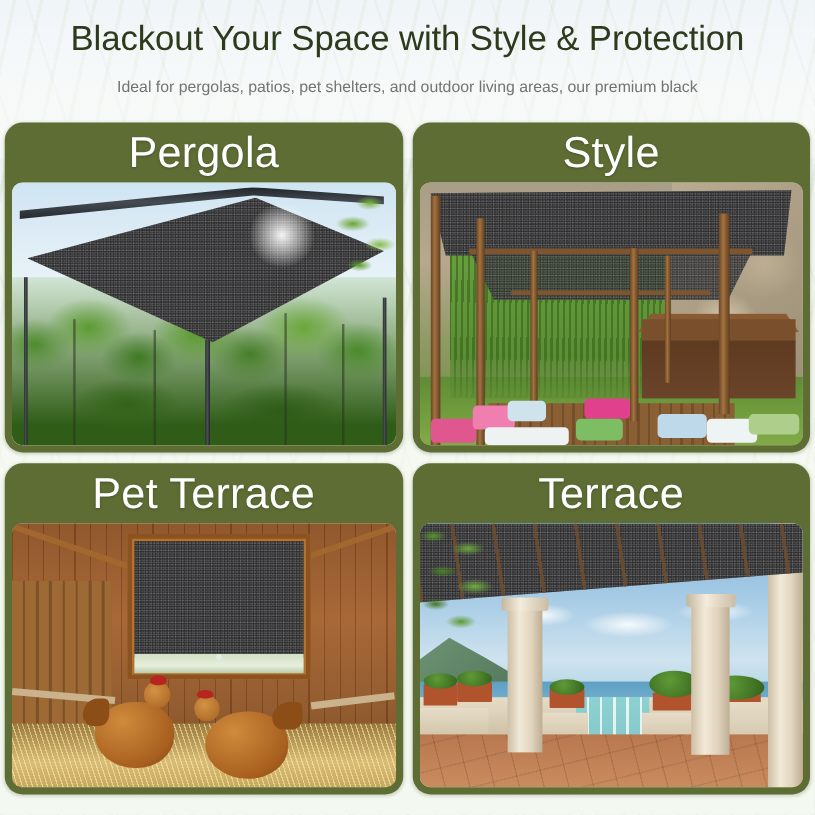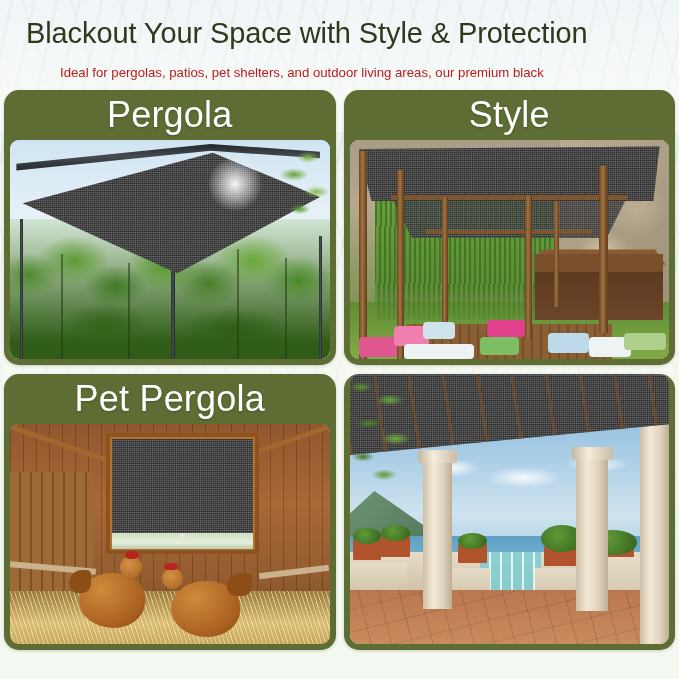--- a/index.html
+++ b/index.html
@@ -62,36 +62,36 @@
       rgba(255,255,255,0.38) 0%,
       rgba(255,255,255,0.52) 45%,
       rgba(248,251,246,0.86) 100%);
   }
 
   
   .header {
     position: relative;
     z-index: 3;
     width: 679px;
-    padding: 14px 26px 4px 26px;
-    text-align: left;
+    padding: 14px 26px 16px 26px;
+    text-align: center;
   }
   .headline {
     font-size: 29px;
     font-weight: 400;
     letter-spacing: -0.1px;
     color: #2d3a1b;
     line-height: 1.32;
     white-space: nowrap;
   }
   .subhead {
     margin-top: 9px;
     font-size: 13.2px;
     line-height: 1.85;
-    color: #b91c1c;
+    color: #737373;
     padding: 0 34px;
   }
   .subhead .sh-line { display: block; }
 
   
   .grid {
     position: relative;
     z-index: 3;
     width: 679px;
     height: 560px;
@@ -458,21 +458,21 @@
         <div class="cushion" style="left:43%; bottom:10%; width:12%; height:8%;  background:#e0408c;"></div>
         <div class="cushion" style="left:41%; bottom:2%;  width:12%; height:8%;  background:#7dbd63;"></div>
         <div class="cushion" style="left:62%; bottom:3%;  width:13%; height:9%;  background:#bdd9ea;"></div>
         <div class="cushion" style="left:75%; bottom:1%;  width:13%; height:9%;  background:#eef3f4;"></div>
         <div class="cushion" style="left:86%; bottom:4%;  width:13%; height:8%;  background:#aecf8c;"></div>
       </div>
     </div>
   </div>
 
   <div class="card">
-    <div class="card-title">Pet Pergola</div>
+    <div class="card-title">Pet Terrace</div>
     <div class="card-photo">
       <div class="scene">
         <div class="p3-wood"></div>
         <div class="p3-rafter" style="left:0%; top:0%; width:34%; height:5px; transform:rotate(19deg); transform-origin:left top;"></div>
         <div class="p3-rafter" style="right:0%; top:0%; width:30%; height:5px; transform:rotate(-19deg); transform-origin:right top;"></div>
         <div class="p3-fence"></div>
         <div class="p3-ledge" style="left:0%; top:64%; width:27%; height:6px; transform:rotate(5deg);"></div>
         <div class="p3-ledge" style="right:0%; top:66%; width:22%; height:6px; transform:rotate(-7deg);"></div>
 
         <div class="p3-window-frame">
@@ -494,20 +494,21 @@
           <div class="hen-body" style="left:12%; top:26%; width:80%; height:68%;"></div>
           <div class="hen-head" style="left:2%; top:10%; width:24%; height:25%;"></div>
           <div class="hen-comb" style="left:5%; top:3%; width:16%; height:9%;"></div>
           <div class="hen-tail" style="right:-6%; top:16%; width:28%; height:28%;"></div>
         </div>
       </div>
     </div>
   </div>
 
   <div class="card">
+    <div class="card-title">Terrace</div>
     <div class="card-photo">
       <div class="scene">
         <div class="p4-sky"></div>
         <div class="p4-clouds"></div>
         <div class="p4-mountain"></div>
         <div class="p4-sea"></div>
 
         <div class="p4-wall" style="left:0%; top:66%; width:100%; height:14%;"></div>
         <div class="p4-glassrail" style="left:41%; top:66%; width:19%; height:15%;"></div>
 

